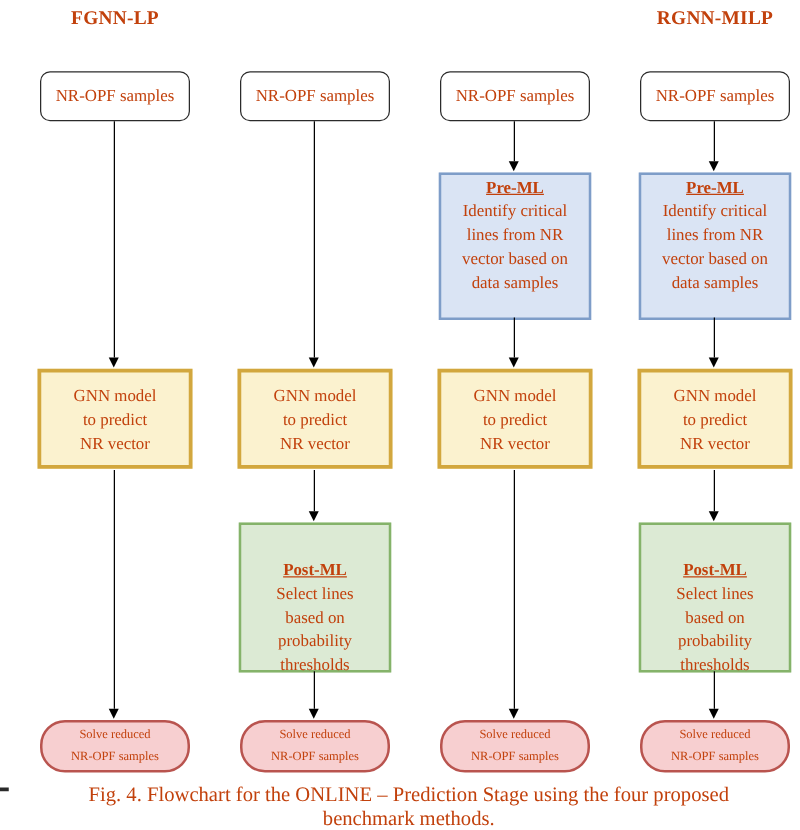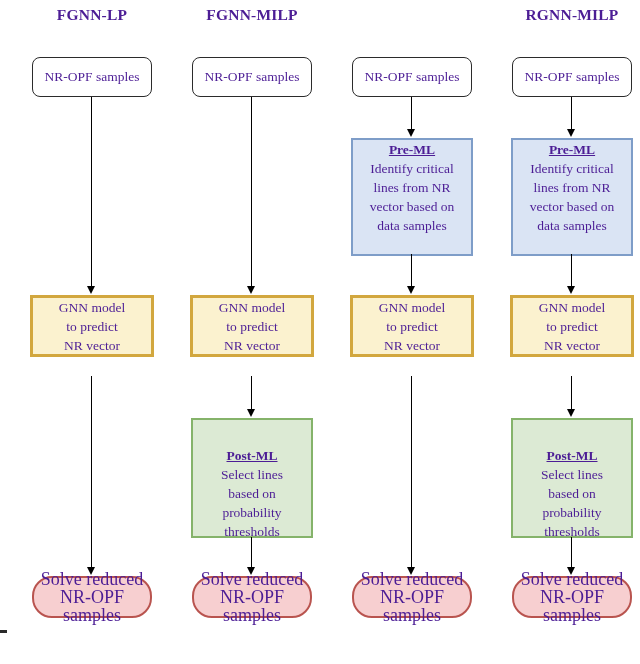--- a/index.html
+++ b/index.html
@@ -1,44 +1,44 @@
 <!DOCTYPE html>
 <html><head>
 <meta charset="utf-8">
 <style>
   html,body{margin:0;padding:0;background:#ffffff;}
   #page{position:relative;width:640px;height:664px;background:#ffffff;overflow:hidden;
-        font-family:"Liberation Serif","DejaVu Serif",serif;color:#4c1d95;}
+        font-family:"Liberation Serif","DejaVu Serif",serif;color:#c2410c;}
   .col{position:absolute;top:0;width:160px;height:664px;}
   #col1{left:12px;} #col2{left:172px;} #col3{left:332px;} #col4{left:492px;}
 
   .col-header{position:absolute;top:6px;left:0;width:160px;text-align:center;
               font-weight:bold;font-size:15.5px;letter-spacing:.2px;}
 
   .box{position:absolute;box-sizing:border-box;text-align:center;}
 
   .box-input{top:57px;left:20px;width:120px;height:40px;background:#ffffff;
              border:1.5px solid #2b2b2b;border-radius:8px;
              display:flex;align-items:center;justify-content:center;
              font-size:13.5px;}
 
   .box-pre{top:138px;left:19px;width:122px;height:118px;background:#dae4f4;
            border:2px solid #7e9dc8;padding-top:0;font-size:13.5px;line-height:19px;}
 
-  .box-gnn{top:295px;left:18px;width:124px;height:62px;background:#fbf2cf;
+  .box-gnn{top:295px;left:18px;width:124px;height:80px;background:#fbf2cf;
            border:3px solid #d2a73e;display:flex;flex-direction:column;
            align-items:center;justify-content:center;font-size:13.5px;line-height:19px;}
 
   .box-post{top:418px;left:19px;width:122px;height:120px;background:#dcead4;
             border:2px solid #85b36a;padding-top:26px;font-size:13.5px;line-height:19px;}
 
   .box-out{top:576px;left:20px;width:120px;height:42px;background:#f7cfd0;
            border:2px solid #b9544f;border-radius:20px;
            display:flex;flex-direction:column;align-items:center;justify-content:center;
-           font-size:18px;line-height:18px;}
+           font-size:10px;line-height:18px;}
 
   .ml-title{font-weight:bold;text-decoration:underline;display:block;}
   .ln{display:block;}
 
   .arrow{position:absolute;left:79px;width:1.2px;background:#000;}
   .arrow::after{content:'';position:absolute;top:100%;left:-3.6px;width:0;height:0;
                 border-left:4px solid transparent;border-right:4px solid transparent;
                 border-top:8px solid #000;}
 
   .caption{position:absolute;left:20px;top:626px;width:614px;text-align:center;
@@ -62,21 +62,20 @@
       <span class="ln">NR vector</span>
     </div>
     <div class="arrow" style="top:376px;height:191px;"></div>
     <div class="box box-out">
       <span class="ln">Solve reduced</span>
       <span class="ln">NR-OPF samples</span>
     </div>
   </div>
 
   <div class="col" id="col2">
-    <div class="col-header">FGNN-MILP</div>
     <div class="box box-input">
       <span>NR-OPF samples</span>
     </div>
     <div class="arrow" style="top:97px;height:189px;"></div>
     <div class="box box-gnn">
       <span class="ln">GNN model</span>
       <span class="ln">to predict</span>
       <span class="ln">NR vector</span>
     </div>
     <div class="arrow" style="top:376px;height:33px;"></div>
@@ -148,14 +147,18 @@
     </div>
     <div class="arrow" style="top:537px;height:30px;"></div>
     <div class="box box-out">
       <span class="ln">Solve reduced</span>
       <span class="ln">NR-OPF samples</span>
     </div>
   </div>
 
   <div class="stray-mark"></div>
 
+  <div class="caption">
+    <span class="ln">Fig. 4. Flowchart for the ONLINE – Prediction Stage using the four proposed</span>
+    <span class="ln">benchmark methods.</span>
+  </div>
 
 </div>
 
 </body></html>

